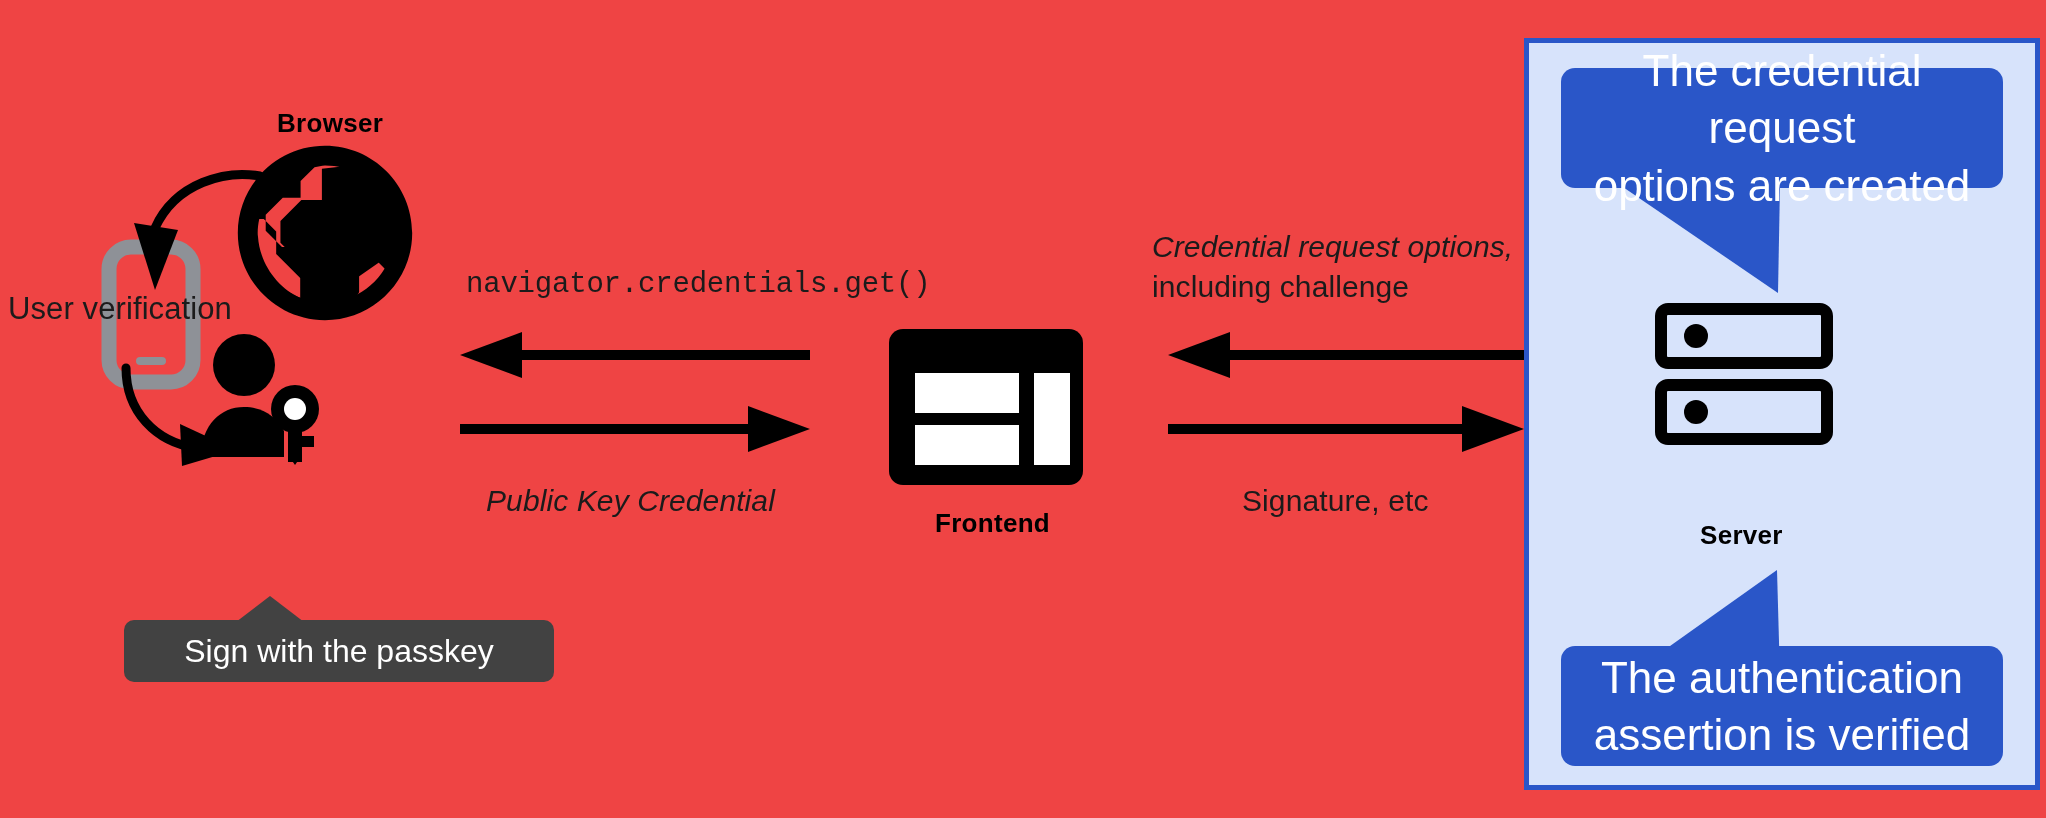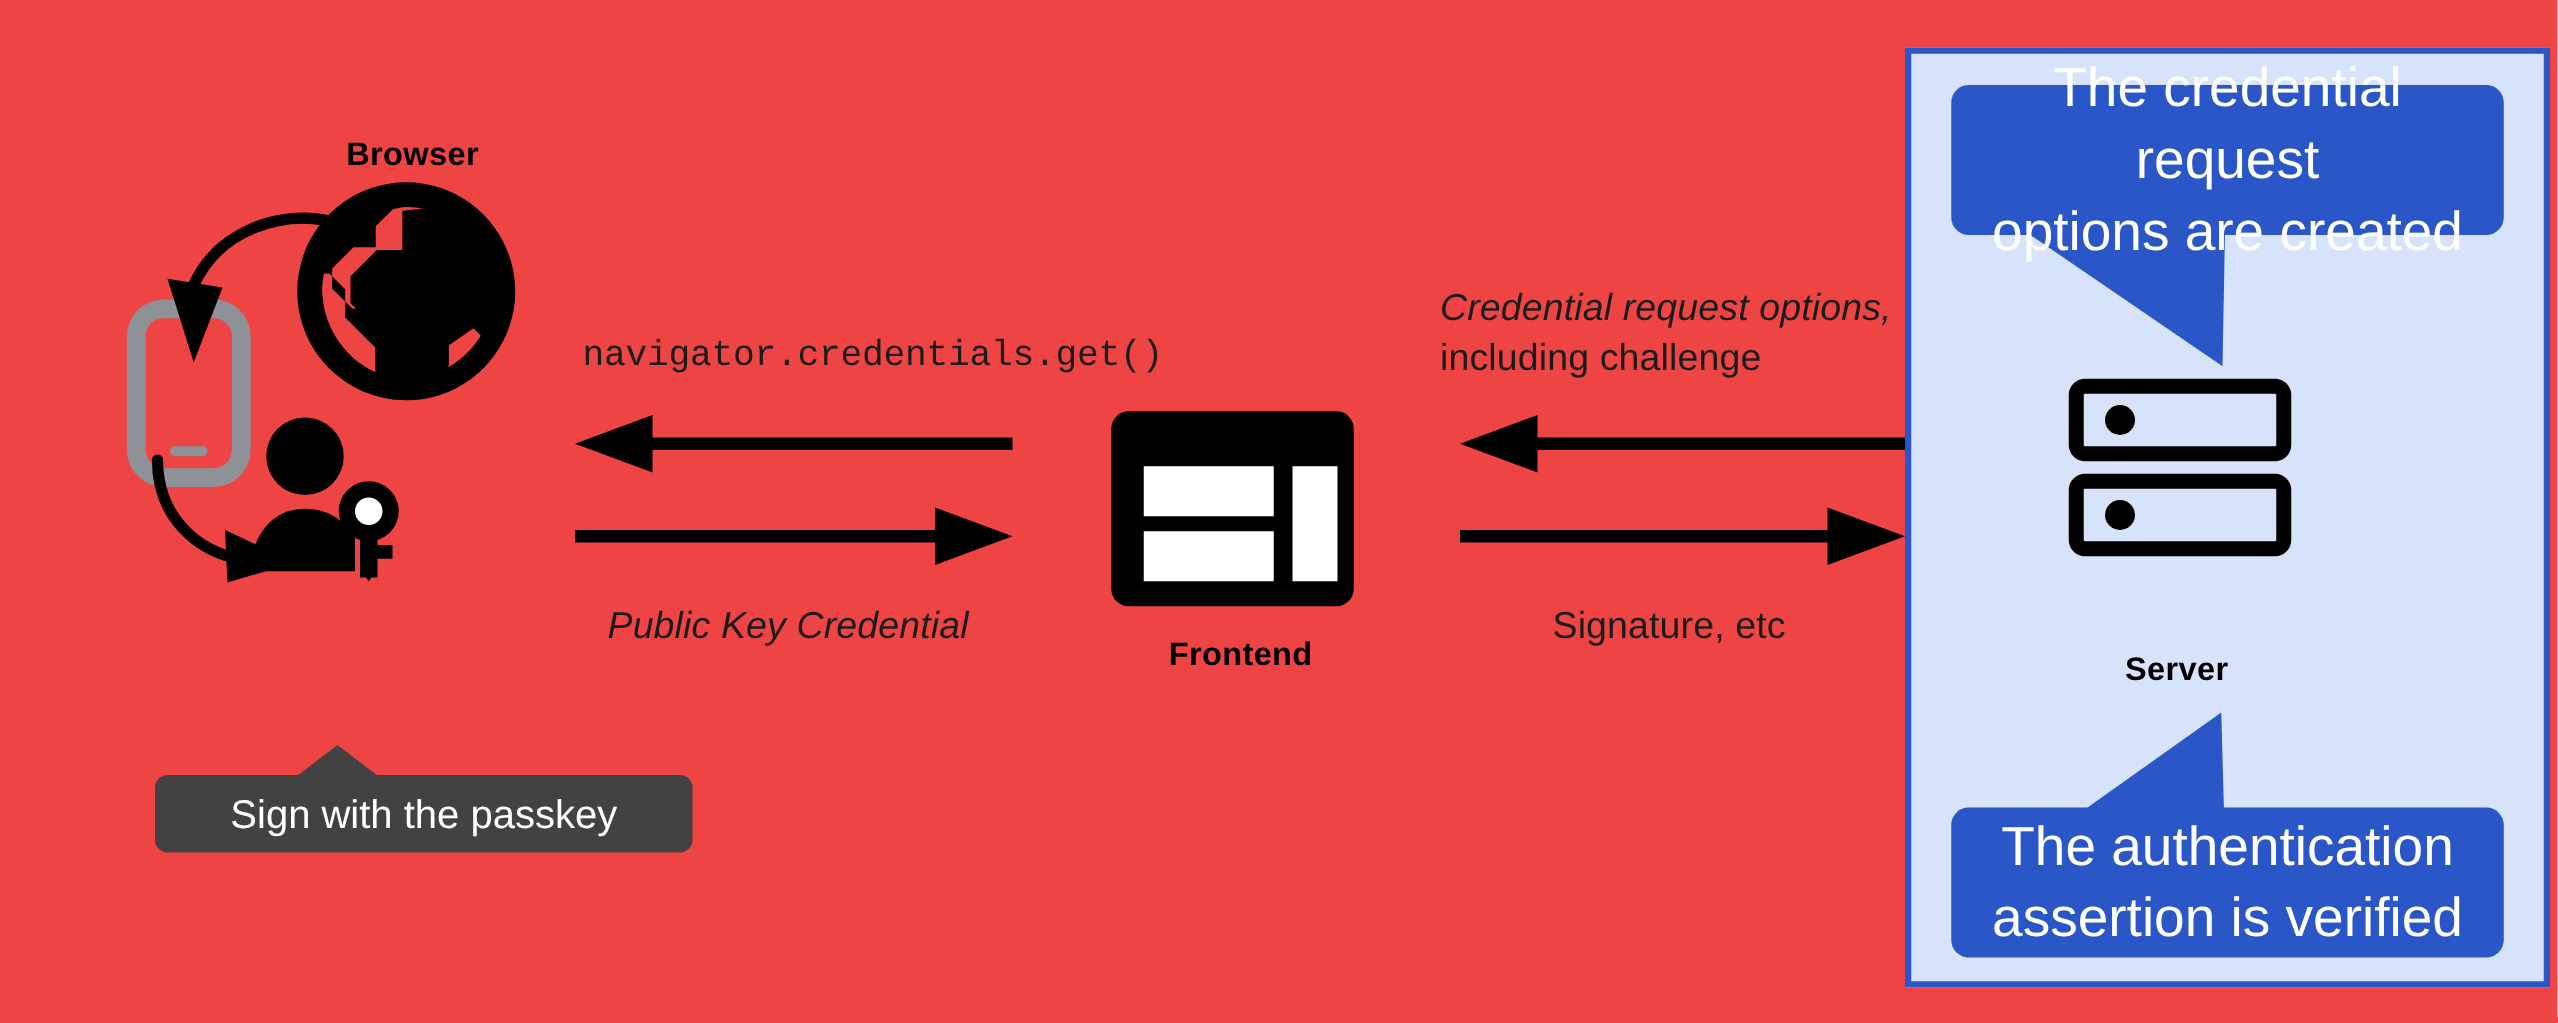--- a/index.html
+++ b/index.html
@@ -126,20 +126,21 @@
     </svg>
   </div>
 
   <div class="abs" style="left:108px; top:168px;">
     <svg width="160" height="140" viewBox="0 0 160 140">
       <path d="M152 8 C118 2 68 14 47 60" fill="none" stroke="#000" stroke-width="9" stroke-linecap="round"></path>
       <path d="M47 122 L26 55 L70 62 Z" fill="#000"></path>
     </svg>
   </div>
 
+  <div class="lbl" style="left:8px; top:289px; font-size:31px;">User verification</div>
 
   <div class="abs" style="left:118px; top:362px;">
     <svg width="140" height="100" viewBox="0 0 140 100">
       <path d="M8 6 C8 50 38 80 78 86" fill="none" stroke="#000" stroke-width="9" stroke-linecap="round"></path>
       <path d="M62 62 L118 88 L64 104 Z" fill="#000"></path>
     </svg>
   </div>
 
   <div class="abs" style="left:196px; top:333px;">
     <svg width="126" height="130" viewBox="0 0 126 130">

